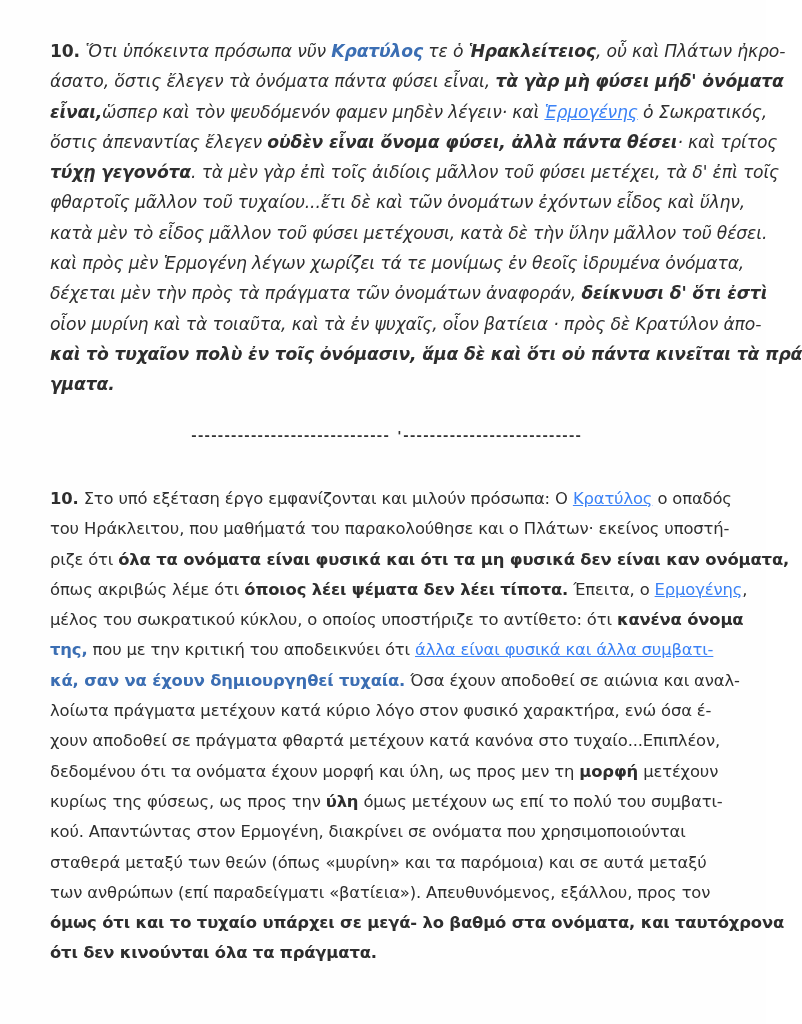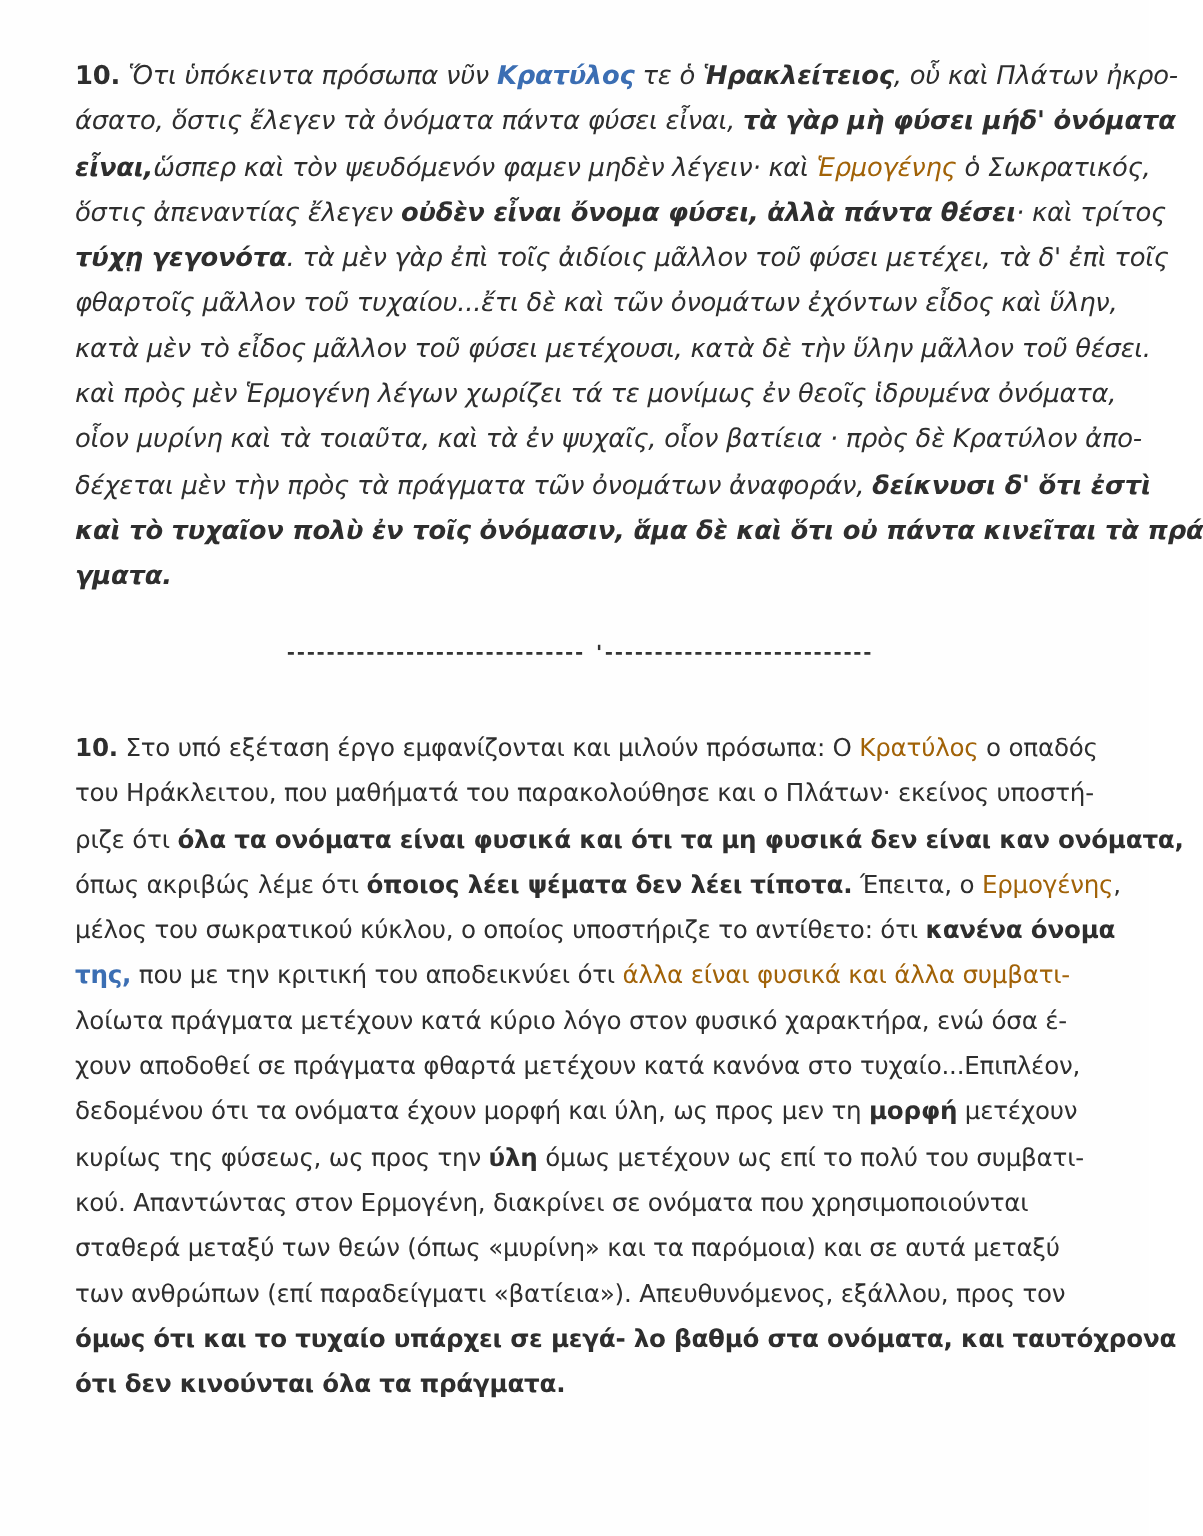--- a/index.html
+++ b/index.html
@@ -5,51 +5,52 @@
   html, body { margin: 0; padding: 0; background: #ffffff; }
   body { width: 802px; height: 1024px; overflow: hidden; position: relative;
          font-family: "DejaVu Sans", "Liberation Sans", sans-serif; color: #2e2e2e; }
   .page { position: absolute; left: 0; top: 0; width: 766px; height: 1024px; background: #fefefe; }
   .para { position: absolute; left: 50px; width: 712px; margin: 0; letter-spacing: -0.15px; }
   .ancient { top: 36px; font-style: italic; font-size: 17.2px; line-height: 30.3px; }
   .modern { top: 484px; font-size: 16.4px; line-height: 30.3px; }
   .line { display: block; white-space: nowrap; }
   .seg-b { font-weight: bold; }
   .seg-blue { color: #3b6eb3; font-weight: bold; }
-  .seg-blue-norm { color: #a16207; }
+  .seg-blue-norm { color: #3b82f6; text-decoration: underline; }
   .num { font-weight: bold; font-style: normal; }
   .sep { position: absolute; top: 428px; left: 190px; font-family: "DejaVu Sans Mono", "Liberation Mono", monospace;
          font-size: 13px; font-weight: bold; color: #333; letter-spacing: -1.2px; white-space: nowrap; }
 </style>
 </head>
 <body>
 
 <div class="page">
   <p class="para ancient" id="ancient">
       <span class="line"><span class="num">10.</span><span> Ὅτι ὑπόκειντα πρόσωπα νῦν </span><span class="seg-blue">Κρατύλος</span><span>  τε ὁ </span><span class="seg-b">Ἡρακλείτειος</span><span>, οὗ καὶ Πλάτων ἠκρο-</span></span>
       <span class="line"><span>άσατο, ὅστις  ἔλεγεν τὰ ὀνόματα πάντα φύσει εἶναι, </span><span class="seg-b">τὰ γὰρ μὴ φύσει μήδ' ὀνόματα</span></span>
       <span class="line"><span class="seg-b">εἶναι,</span><span>ὥσπερ καὶ τὸν ψευδόμενόν φαμεν μηδὲν λέγειν· καὶ </span><span class="seg-blue-norm">Ἑρμογένης</span><span> ὁ Σωκρατικός,</span></span>
       <span class="line"><span>ὅστις ἀπεναντίας ἔλεγεν </span><span class="seg-b">οὐδὲν εἶναι ὄνομα φύσει, ἀλλὰ πάντα θέσει</span><span>· καὶ τρίτος</span></span>
       <span class="line"><span class="seg-b">τύχῃ γεγονότα</span><span>. τὰ μὲν γὰρ ἐπὶ τοῖς ἀιδίοις μᾶλλον τοῦ φύσει μετέχει, τὰ δ' ἐπὶ τοῖς</span></span>
       <span class="line"><span>φθαρτοῖς μᾶλλον τοῦ τυχαίου...ἔτι δὲ καὶ τῶν ὀνομάτων ἐχόντων εἶδος καὶ ὕλην,</span></span>
       <span class="line"><span>κατὰ μὲν τὸ εἶδος μᾶλλον τοῦ φύσει μετέχουσι, κατὰ δὲ τὴν ὕλην μᾶλλον τοῦ θέσει.</span></span>
       <span class="line"><span>καὶ πρὸς μὲν Ἑρμογένη λέγων χωρίζει τά τε μονίμως ἐν θεοῖς ἱδρυμένα ὀνόματα,</span></span>
+      <span class="line"><span>δέχεται μὲν τὴν πρὸς τὰ πράγματα τῶν ὀνομάτων ἀναφοράν, </span><span class="seg-b">δείκνυσι δ' ὅτι ἐστὶ</span></span>
       <span class="line"><span>οἷον μυρίνη καὶ τὰ τοιαῦτα, καὶ τὰ ἐν ψυχαῖς, οἷον βατίεια · πρὸς δὲ Κρατύλον ἀπο-</span></span>
-      <span class="line"><span>δέχεται μὲν τὴν πρὸς τὰ πράγματα τῶν ὀνομάτων ἀναφοράν, </span><span class="seg-b">δείκνυσι δ' ὅτι ἐστὶ</span></span>
       <span class="line"><span class="seg-b">καὶ τὸ τυχαῖον πολὺ ἐν τοῖς ὀνόμασιν, ἅμα δὲ καὶ ὅτι οὐ πάντα κινεῖται τὰ πρά-</span></span>
       <span class="line"><span class="seg-b">γματα.</span></span>
     </p>
   <div class="sep">------------------------------ '---------------------------</div>
   <p class="para modern" id="modern">
       <span class="line"><span class="seg-b">10.</span><span> Στο υπό εξέταση έργο εμφανίζονται και μιλούν πρόσωπα: Ο </span><span class="seg-blue-norm">Κρατύλος</span><span> ο οπαδός</span></span>
       <span class="line"><span>του Ηράκλειτου, που μαθήματά του παρακολούθησε και ο Πλάτων· εκείνος υποστή-</span></span>
       <span class="line"><span>ριζε ότι </span><span class="seg-b">όλα τα ονόματα είναι φυσικά και ότι τα μη φυσικά δεν είναι καν ονόματα,</span></span>
       <span class="line"><span>όπως ακριβώς λέμε ότι </span><span class="seg-b">όποιος λέει ψέματα δεν λέει τίποτα.</span><span> Έπειτα, ο </span><span class="seg-blue-norm">Ερμογένης</span><span>,</span></span>
       <span class="line"><span>μέλος του σωκρατικού κύκλου, ο οποίος υποστήριζε το αντίθετο: ότι </span><span class="seg-b">κανένα όνομα</span></span>
       <span class="line"><span class="seg-blue">της,</span><span> που με την κριτική του αποδεικνύει ότι </span><span class="seg-blue-norm">άλλα είναι φυσικά και άλλα συμβατι-</span></span>
+      <span class="line"><span class="seg-blue">κά, σαν να έχουν δημιουργηθεί τυχαία.</span><span> Όσα έχουν αποδοθεί σε αιώνια και αναλ-</span></span>
       <span class="line"><span>λοίωτα πράγματα μετέχουν κατά κύριο λόγο στον φυσικό χαρακτήρα, ενώ όσα έ-</span></span>
       <span class="line"><span>χουν αποδοθεί σε πράγματα φθαρτά μετέχουν κατά κανόνα στο τυχαίο...Επιπλέον,</span></span>
       <span class="line"><span>δεδομένου ότι τα ονόματα έχουν μορφή και ύλη, ως προς μεν τη </span><span class="seg-b">μορφή</span><span> μετέχουν</span></span>
       <span class="line"><span>κυρίως της φύσεως, ως προς την </span><span class="seg-b">ύλη</span><span> όμως μετέχουν ως επί το πολύ του συμβατι-</span></span>
       <span class="line"><span>κού. Απαντώντας στον Ερμογένη, διακρίνει σε ονόματα που χρησιμοποιούνται</span></span>
       <span class="line"><span>σταθερά μεταξύ των θεών (όπως «μυρίνη» και τα παρόμοια) και σε αυτά μεταξύ</span></span>
       <span class="line"><span>των ανθρώπων (επί παραδείγματι «βατίεια»). Απευθυνόμενος, εξάλλου, προς τον</span></span>
       <span class="line"><span class="seg-b">όμως ότι και το τυχαίο υπάρχει σε μεγά- λο βαθμό στα ονόματα, και ταυτόχρονα</span></span>
       <span class="line"><span class="seg-b">ότι δεν κινούνται όλα τα πράγματα.</span></span>
     </p>

